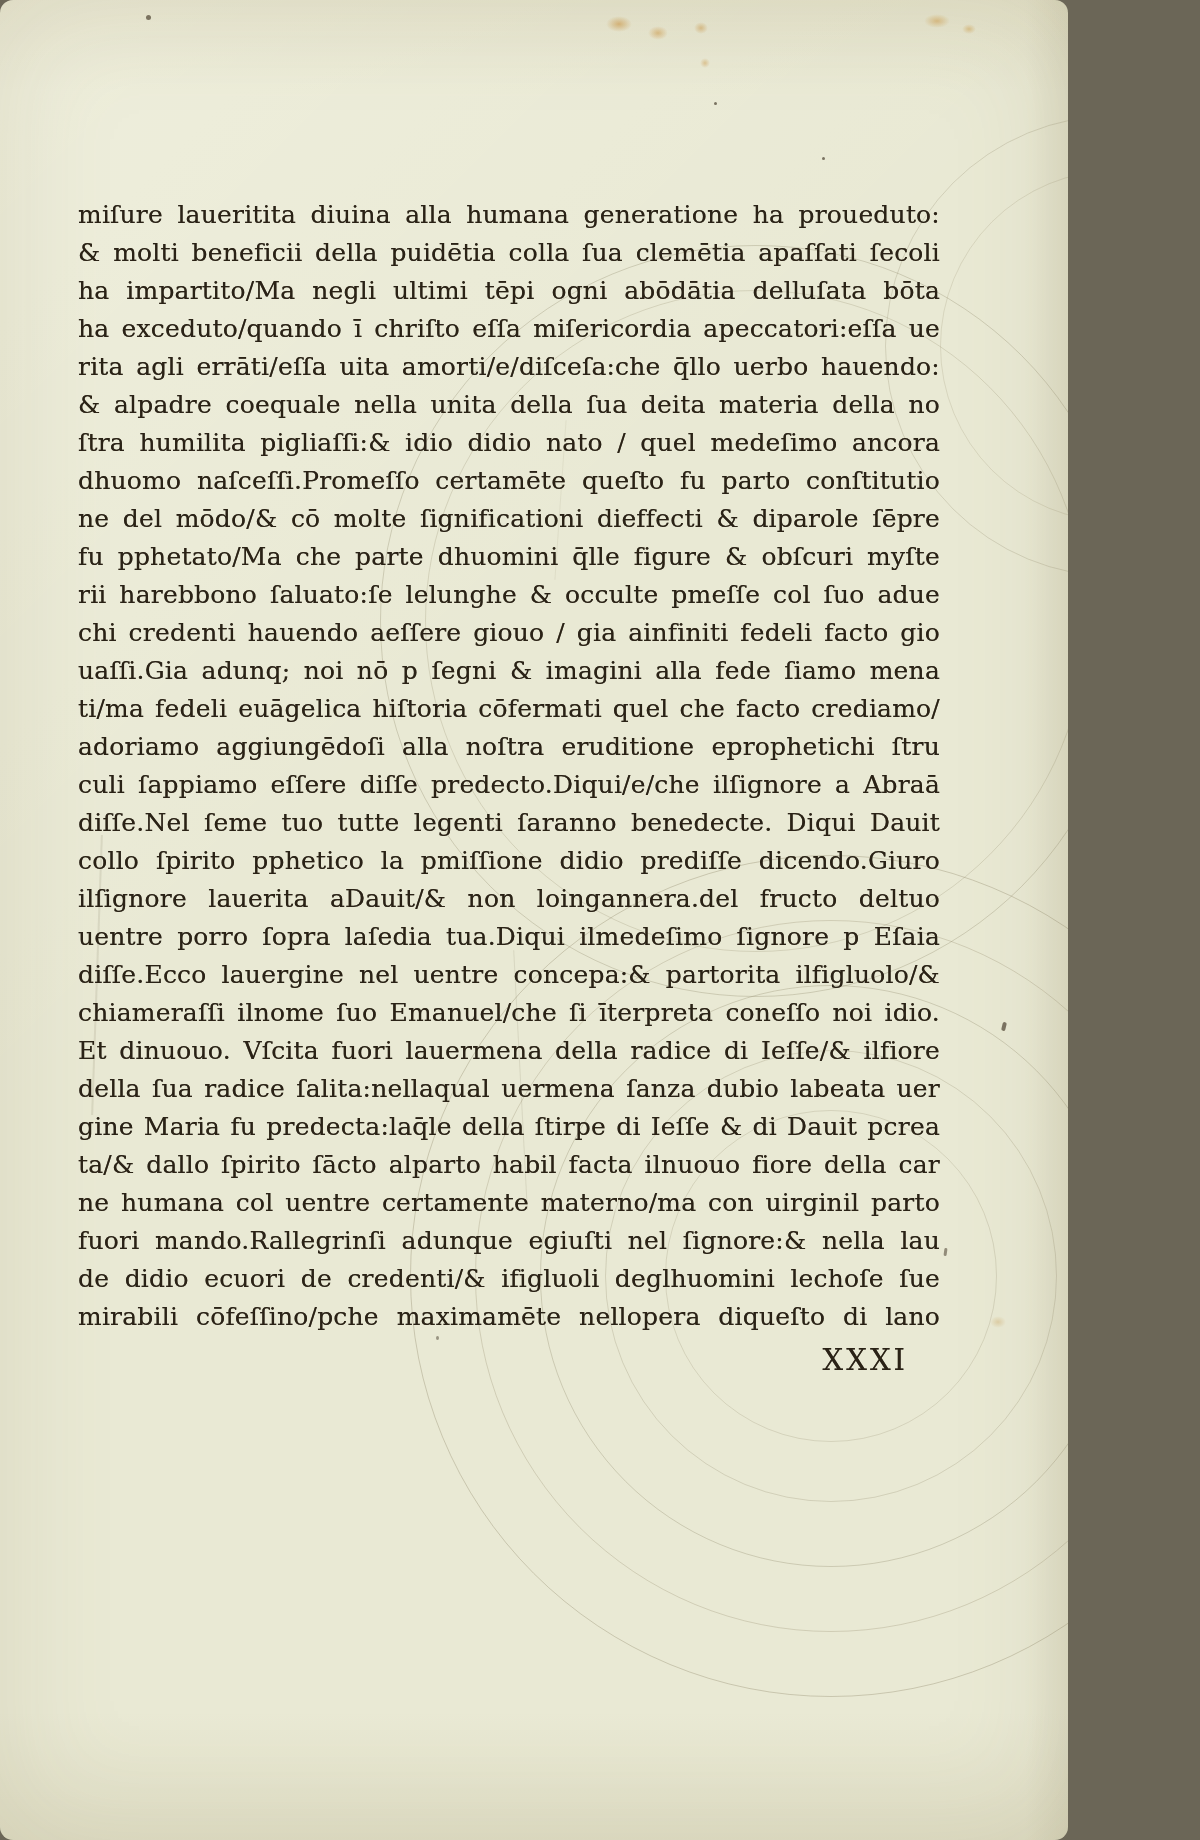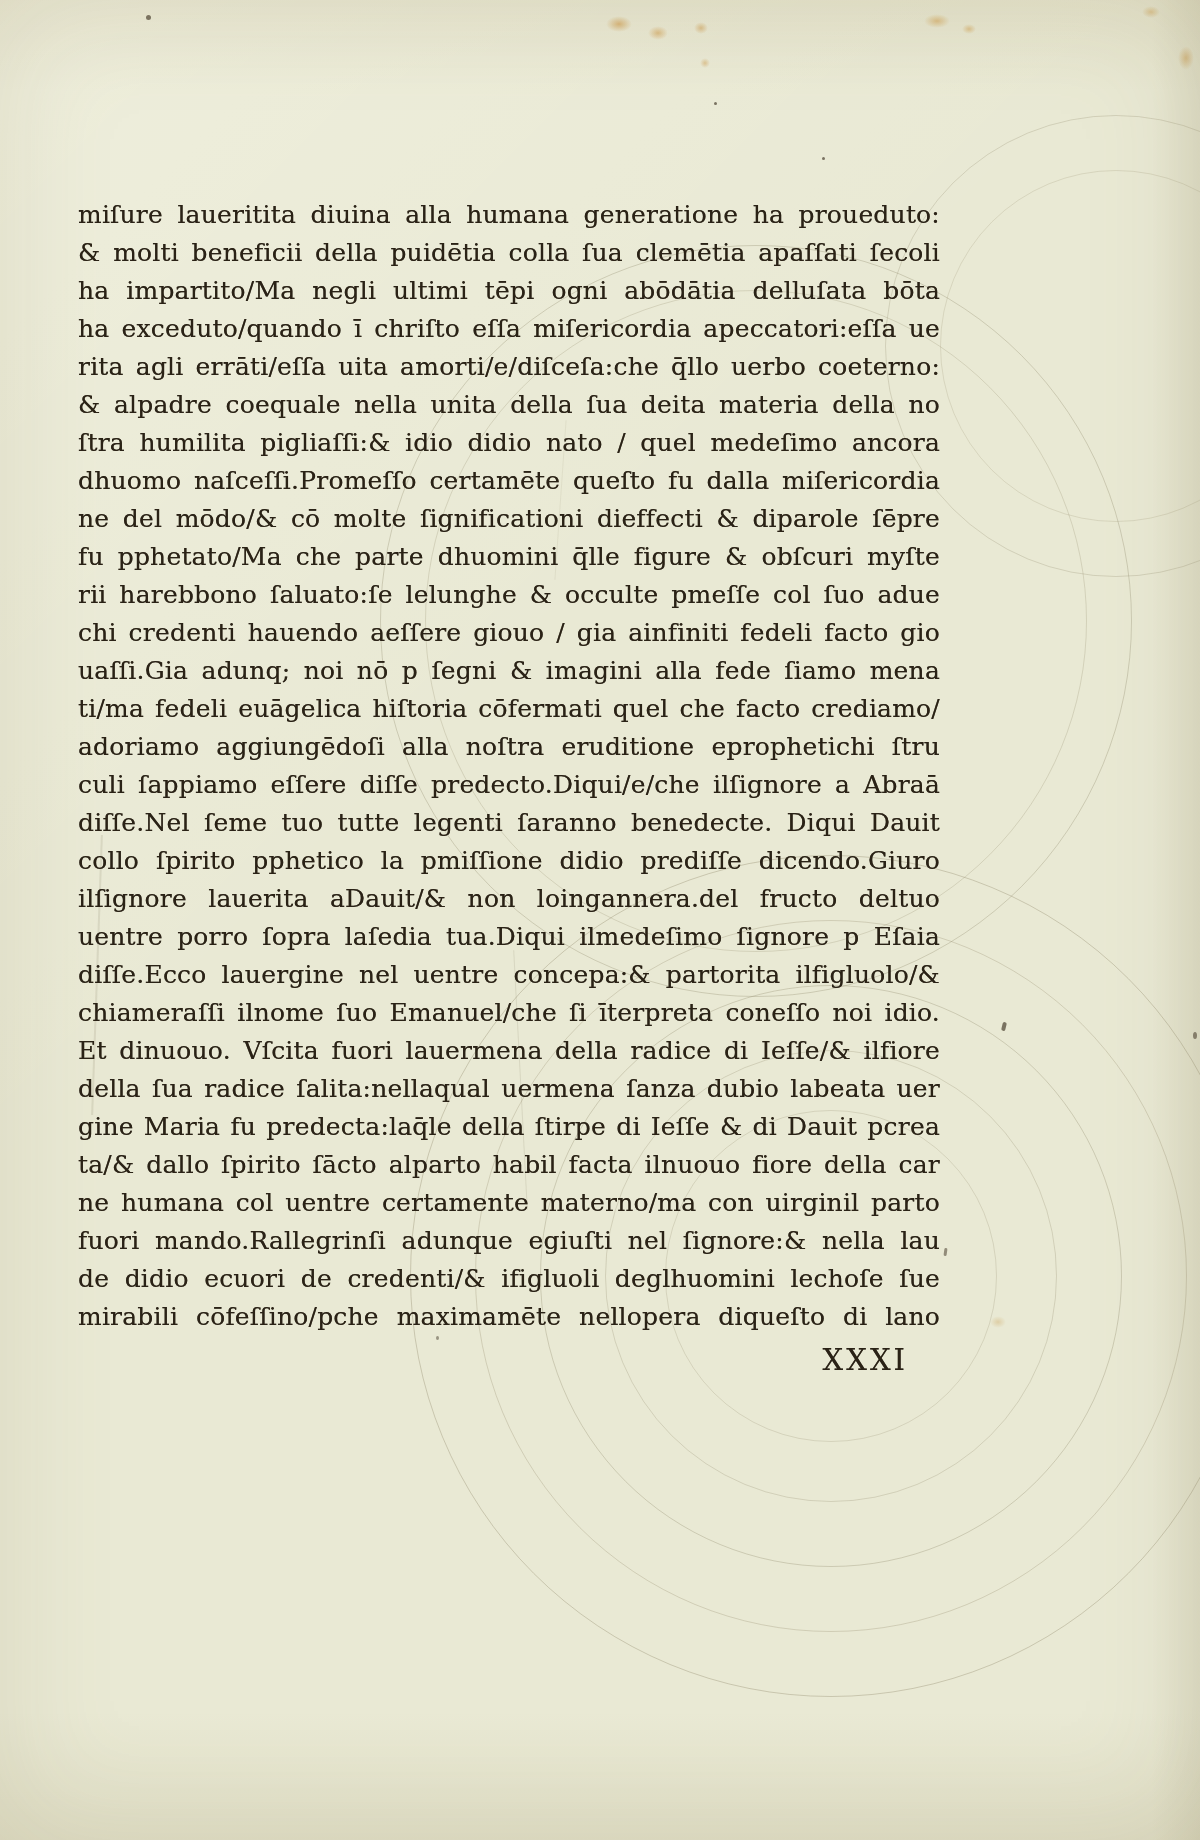--- a/index.html
+++ b/index.html
@@ -1,25 +1,26 @@
 <!DOCTYPE html>
 <html><head>
 <meta charset="utf-8">
 <style>
   html,body{margin:0;padding:0;background:#6b6657;}
   .page{
     position:relative;
-    width:1200px;height:1840px;
+    width:1068px;height:1840px;
     background:
       linear-gradient(135deg, rgba(255,255,245,0.25) 0%, rgba(255,255,245,0) 40%),
       linear-gradient(to left, rgba(120,110,70,0.10) 0%, rgba(120,110,70,0) 4%),
       linear-gradient(to bottom, rgba(160,140,80,0.08) 0%, rgba(160,140,80,0) 5%, rgba(160,140,80,0) 93%, rgba(150,135,85,0.10) 100%),
       #e9e9d4;
     overflow:hidden;
     font-family:"DejaVu Serif","Liberation Serif",serif;
+    border-radius:13px;
   }
   .page::after{
     content:"";position:absolute;inset:0;pointer-events:none;
     box-shadow:inset 0 0 110px 8px rgba(140,128,88,0.15);
   }
   .text-block{
     position:absolute;left:78px;top:196px;width:862px;
     color:#2a2216;
     font-size:25px;
     letter-spacing:0.2px;
@@ -109,24 +110,24 @@
   <div class="fibre fb1"></div>
   <div class="fibre fb2"></div>
   <div class="fibre fb3"></div>
 
   <div class="text-block">
     <div>
         <div class="text-line">miſure laueritita diuina alla humana generatione ha proueduto:</div>
         <div class="text-line">&amp; molti beneficii della puidētia colla ſua clemētia apaſſati ſecoli</div>
         <div class="text-line">ha impartito/Ma negli ultimi tēpi ogni abōdātia delluſata bōta</div>
         <div class="text-line">ha exceduto/quando ī chriſto eſſa miſericordia apeccatori:eſſa ue</div>
-        <div class="text-line">rita agli errāti/eſſa uita amorti/e/diſceſa:che q̄llo uerbo coeterno:</div>
+        <div class="text-line">rita agli errāti/eſſa uita amorti/e/diſceſa:che q̄llo uerbo hauendo:</div>
         <div class="text-line">&amp; alpadre coequale nella unita della ſua deita materia della no</div>
         <div class="text-line">ſtra humilita pigliaſſi:&amp; idio didio nato / quel medeſimo ancora</div>
-        <div class="text-line">dhuomo naſceſſi.Promeſſo certamēte queſto fu dalla miſericordia</div>
+        <div class="text-line">dhuomo naſceſſi.Promeſſo certamēte queſto fu parto conſtitutio</div>
         <div class="text-line">ne del mōdo/&amp; cō molte ſignificationi dieffecti &amp; diparole ſēpre</div>
         <div class="text-line">fu pphetato/Ma che parte dhuomini q̄lle figure &amp; obſcuri myſte</div>
         <div class="text-line">rii harebbono ſaluato:ſe lelunghe &amp; occulte pmeſſe col ſuo adue</div>
         <div class="text-line">chi credenti hauendo aeſſere giouo / gia ainfiniti fedeli facto gio</div>
         <div class="text-line">uaſſi.Gia adunq; noi nō p ſegni &amp; imagini alla fede ſiamo mena</div>
         <div class="text-line">ti/ma fedeli euāgelica hiſtoria cōfermati quel che facto crediamo/</div>
         <div class="text-line">adoriamo aggiungēdoſi alla noſtra eruditione eprophetichi ſtru</div>
         <div class="text-line">culi ſappiamo eſſere diſſe predecto.Diqui/e/che ilſignore a Abraā</div>
         <div class="text-line">diſſe.Nel ſeme tuo tutte legenti ſaranno benedecte. Diqui Dauit</div>
         <div class="text-line">collo ſpirito pphetico la pmiſſione didio prediſſe dicendo.Giuro</div>

